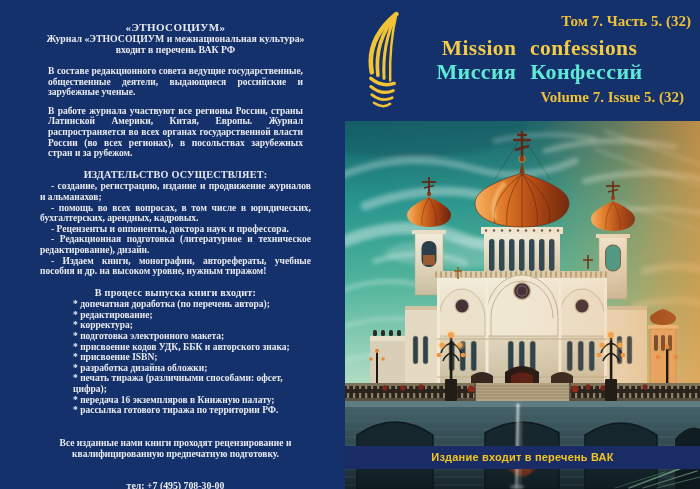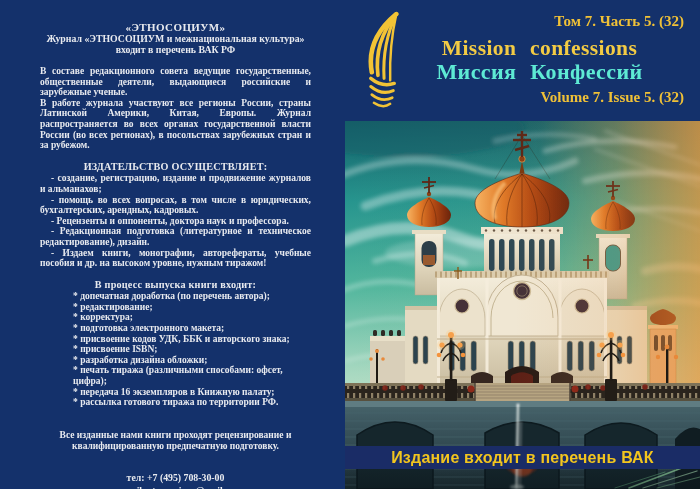--- a/index.html
+++ b/index.html
@@ -10,43 +10,43 @@
   
   .back-cover{
     width:345px;flex:none;box-sizing:border-box;
     padding:21px 34px 0 40px;color:#E8EAEF;font-weight:bold;
     font-size:9.5px;line-height:10.6px;
   }
   .masthead{text-align:center;}
   .masthead .m1{font-size:11px;letter-spacing:.4px;line-height:12px;}
   .masthead .m2{font-size:9.8px;line-height:11px;}
   .intro{margin-top:11px;text-align:justify;}
-  .intro p{margin:0;}
+  .intro p{margin:8px;}
   .sec-title{margin:11px 0 1px 0;text-align:center;font-size:10.2px;letter-spacing:.2px;}
   .pub-list p{margin:0;text-align:justify;text-indent:11px;}
   .proc-list{margin-left:33px;}
   .proc-list p{margin:0;text-align:left;}
   .note{margin:22px auto 0 auto;text-align:center;max-width:246px;line-height:10.8px;}
   .contacts{margin-top:21px;text-align:center;font-size:9.8px;line-height:12.2px;}
   
   .front-cover{width:355px;flex:none;position:relative;}
   .cover-head{position:absolute;top:0;left:0;right:0;height:121px;background:#14316B;}
   .logo{position:absolute;left:13px;top:11px;width:46px;height:100px;}
-  .vol-ru{position:absolute;top:13px;right:16px;color:#F0C137;font-weight:bold;font-size:15px;}
+  .vol-ru{position:absolute;top:13px;right:9px;color:#F0C137;font-weight:bold;font-size:15px;}
   .title-en{position:absolute;top:36px;left:34px;right:0;text-align:center;color:#F3CB44;
     font-weight:bold;font-size:21.5px;letter-spacing:.4px;word-spacing:8px;white-space:nowrap;}
   .title-ru{position:absolute;top:59px;left:34px;right:0;text-align:center;color:#5eead4;
     font-weight:bold;font-size:22px;letter-spacing:.4px;word-spacing:8px;white-space:nowrap;}
   .vol-en{position:absolute;top:89px;right:16px;color:#F0C137;font-weight:bold;font-size:15px;}
   .photo{position:absolute;top:121px;left:0;width:355px;height:368px;}
   .photo svg{display:block;}
   .vak-banner{
     position:absolute;left:0;right:0;top:325px;height:23px;background:#1A2C66;
     color:#F2C51E;font-family:"Liberation Sans", sans-serif;font-weight:bold;
-    font-size:16px;line-height:23px;text-align:center;letter-spacing:.2px;
+    font-size:11px;line-height:23px;text-align:center;letter-spacing:.2px;
   }
 </style>
 </head>
 <body>
 
 <div class="spread">
 
   <section class="back-cover">
     <header class="masthead">
       <div class="m1">«ЭТНОСОЦИУМ»</div>

